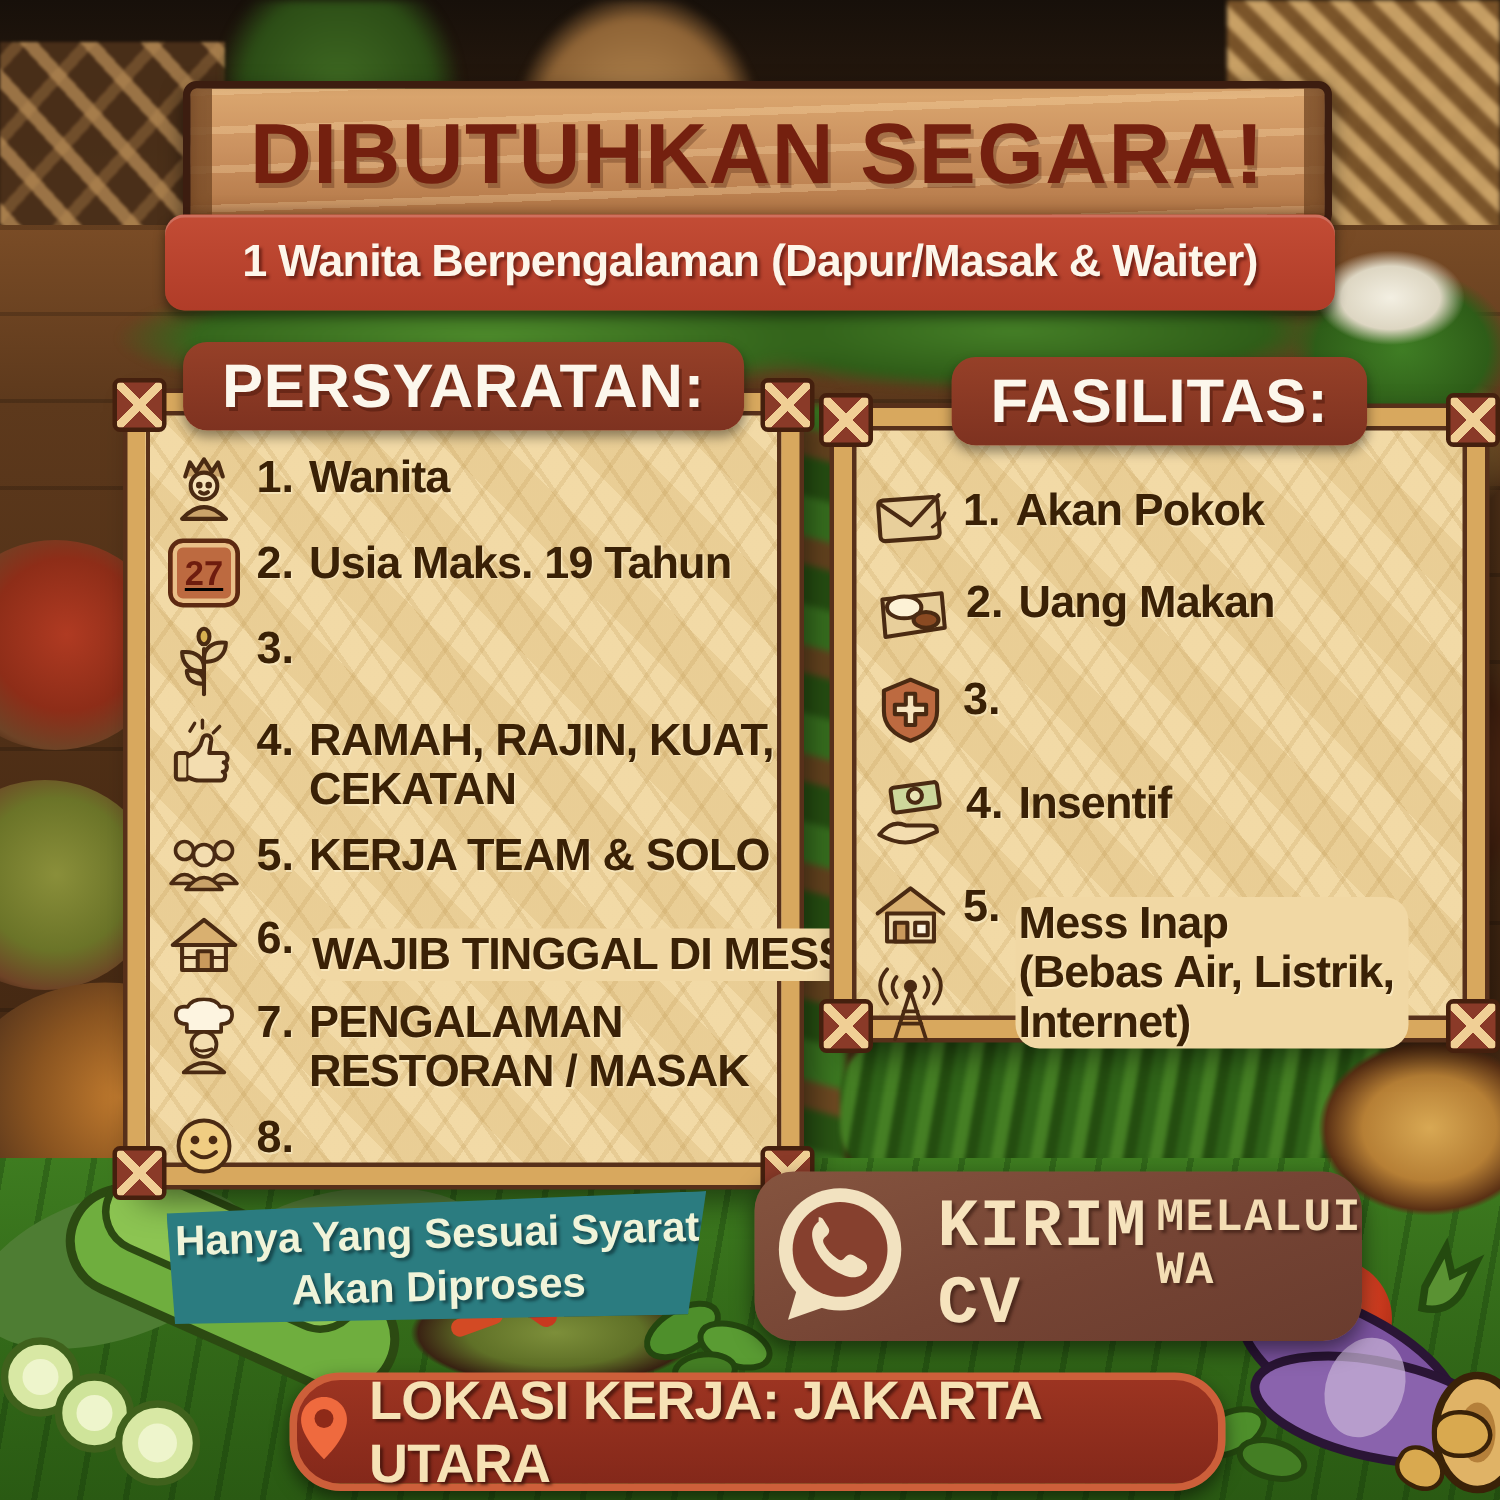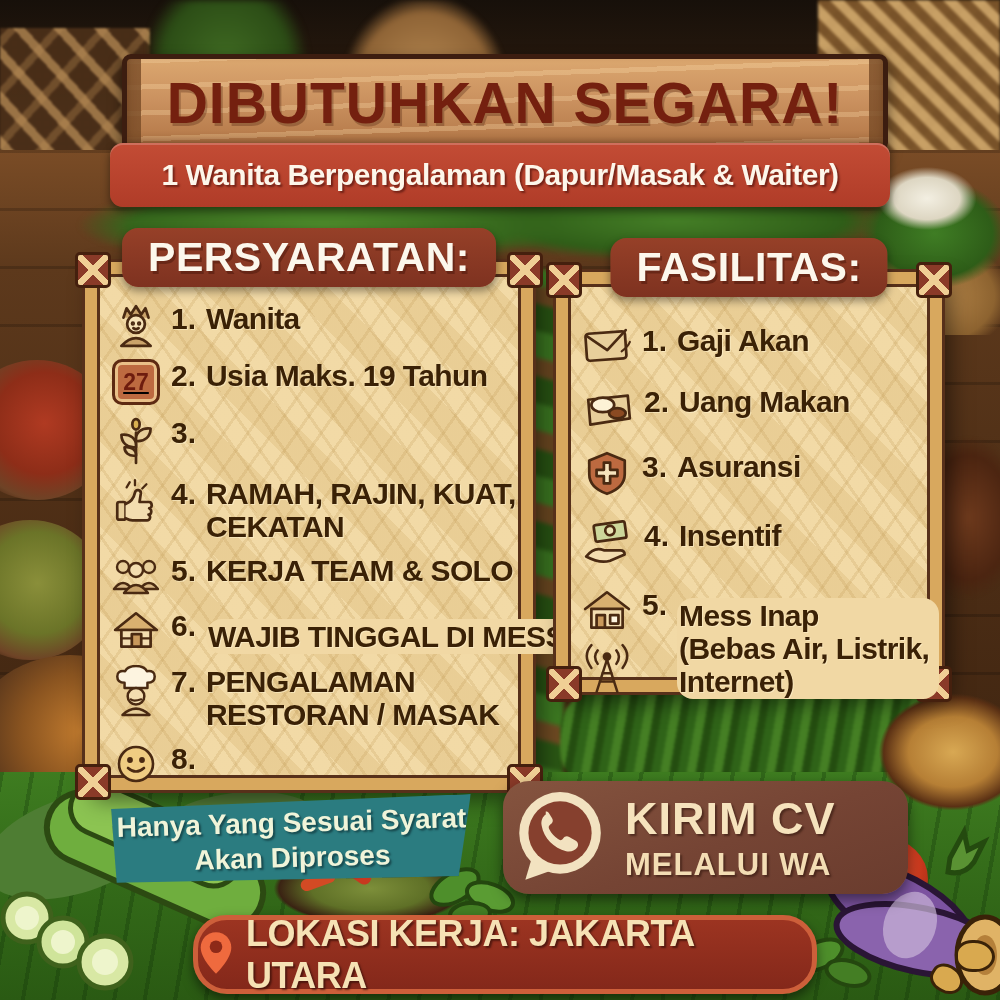--- a/index.html
+++ b/index.html
@@ -93,21 +93,21 @@
 
   
   .panel{border:12px solid #d8a85e;border-radius:6px;
     background:
       repeating-linear-gradient(55deg,rgba(188,148,78,.20) 0 3px,transparent 3px 20px),
       repeating-linear-gradient(-55deg,rgba(188,148,78,.20) 0 3px,transparent 3px 20px),
       repeating-linear-gradient(45deg,rgba(210,175,105,.25) 0 30px,rgba(246,226,175,.18) 30px 60px),
       #f1d8a4;
     box-shadow:0 0 0 3px #57301a, inset 0 0 0 3px #57301a, 8px 10px 22px rgba(0,0,0,.5);}
   .panel-left{left:85px;top:262px;width:424px;height:504px;}
-  .panel-right{left:556px;top:272px;width:362px;height:396px;}
+  .panel-right{left:556px;top:272px;width:362px;height:396px;padding-left:48px;}
   .tie{width:30px;height:30px;background:#8a3a28;border:3px solid #45200e;border-radius:5px;
     background-image:linear-gradient(45deg,transparent 43%,#f0cf95 43% 57%,transparent 57%),
                      linear-gradient(-45deg,transparent 43%,#f0cf95 43% 57%,transparent 57%);}
   .panel-header{position:absolute;top:-46px;left:50%;transform:translateX(-50%);
     background:linear-gradient(180deg,#964028 0%,#7e3220 100%);
     border-radius:16px;padding:6px 26px;white-space:nowrap;
     box-shadow:0 4px 8px rgba(0,0,0,.4);}
   .panel-header span{font-size:41px;font-weight:900;color:#fcf7ec;letter-spacing:.5px;
     text-shadow:2px 3px 0 rgba(60,15,5,.4);}
   .items{position:absolute;left:14px;top:28px;right:0;display:flex;flex-direction:column;}
@@ -129,21 +129,21 @@
     transform:rotate(-1.6deg);clip-path:polygon(0 6%,100% 0,96% 100%,1% 96%);
     box-shadow:0 5px 10px rgba(0,0,0,.4);display:flex;align-items:center;justify-content:center;}
   .notice div{font-size:28px;font-weight:800;color:#f0f4d9;text-align:center;line-height:1.25;
     white-space:pre-line;text-shadow:2px 2px 2px rgba(10,40,45,.6);}
 
   
   .wa-badge{left:503px;top:781px;width:405px;height:113px;border-radius:26px;
     background:linear-gradient(160deg,#85543f 0%,#754434 55%,#6a3c2e 100%);
     box-shadow:0 6px 14px rgba(0,0,0,.5);}
   .wa-icon{position:absolute;left:4px;top:5px;width:102px;height:102px;}
-  .wa-text{position:absolute;left:122px;top:12px;display:flex;flex-direction:column;}
+  .wa-text{position:absolute;left:122px;top:12px;display:flex;flex-direction:row;font-family:Liberation Mono, monospace;}
   .wa-text .l1{font-size:45px;font-weight:900;color:#f6e3bd;letter-spacing:1px;
     text-shadow:2px 2px 2px rgba(40,15,8,.5);}
   .wa-text .l2{font-size:31px;font-weight:900;color:#f3ddb4;letter-spacing:1px;margin-top:2px;
     text-shadow:2px 2px 2px rgba(40,15,8,.5);}
 
   
   .loc{left:193px;top:915px;width:614px;height:69px;border-radius:34px;
     background:linear-gradient(180deg,#9c3421 0%,#84281ا 100%);
     background:linear-gradient(180deg,#9c3421 0%,#84281a 100%);
     border:5px solid #cd5f3a;box-shadow:0 5px 12px rgba(0,0,0,.5);
@@ -348,21 +348,21 @@
   <div class="items">
     <div class="item">
       <span class="icon-col">
         <svg width="50" height="40" viewBox="0 0 48 38" fill="none" stroke="#4a2a12" stroke-width="2.6" stroke-linecap="round" stroke-linejoin="round">
           <rect x="4" y="8" width="38" height="26" rx="3" fill="#e8cf9b" transform="rotate(-4 23 21)"></rect>
           <path d="M5 10 L24 25 L43 7" transform="rotate(-4 23 21)"></path>
           <path d="M38 26 q6 -4 8 -9" stroke-width="2"></path>
         </svg>
       </span>
       <span class="num">1.</span>
-      <span class="txt">Gaji Akan</span>
+      <span class="txt">Akan Pokok</span>
     </div>
 
     <div class="item">
       <span class="icon-col">
         <svg width="52" height="44" viewBox="0 0 50 42" fill="none" stroke="#4a2a12" stroke-width="2.6" stroke-linecap="round" stroke-linejoin="round">
           <path d="M6 14 L44 10 L46 32 L8 38 z" fill="#e8cf9b"></path>
           <ellipse cx="20" cy="19" rx="11" ry="7" fill="#fdf2d6"></ellipse>
           <ellipse cx="34" cy="27" rx="8" ry="5" fill="#8a4a22"></ellipse>
         </svg>
       </span>
@@ -371,21 +371,20 @@
     </div>
 
     <div class="item">
       <span class="icon-col">
         <svg width="46" height="48" viewBox="0 0 44 46" fill="none" stroke="#4a2a12" stroke-width="2.6" stroke-linecap="round" stroke-linejoin="round">
           <path d="M22 3 L39 10 V23 q0 13 -17 19 q-17 -6 -17 -19 V10 z" fill="#bd6a40"></path>
           <path d="M19 12 h6 v7 h7 v6 h-7 v7 h-6 v-7 h-7 v-6 h7 z" fill="#f6e3bd"></path>
         </svg>
       </span>
       <span class="num">3.</span>
-      <span class="txt">Asuransi</span>
     </div>
 
     <div class="item">
       <span class="icon-col">
         <svg width="52" height="48" viewBox="0 0 50 46" fill="none" stroke="#4a2a12" stroke-width="2.6" stroke-linecap="round" stroke-linejoin="round">
           <rect x="12" y="4" width="30" height="16" rx="2" fill="#cdd79b" transform="rotate(-8 27 12)"></rect>
           <circle cx="27" cy="11" r="4.5" fill="#e9e4b4" transform="rotate(-8 27 12)"></circle>
           <path d="M4 36 q8 -10 17 -6 h16 q4 0 4 4 l-14 6 q-10 3 -23 -4" fill="#f3ddb0"></path>
         </svg>
       </span>

